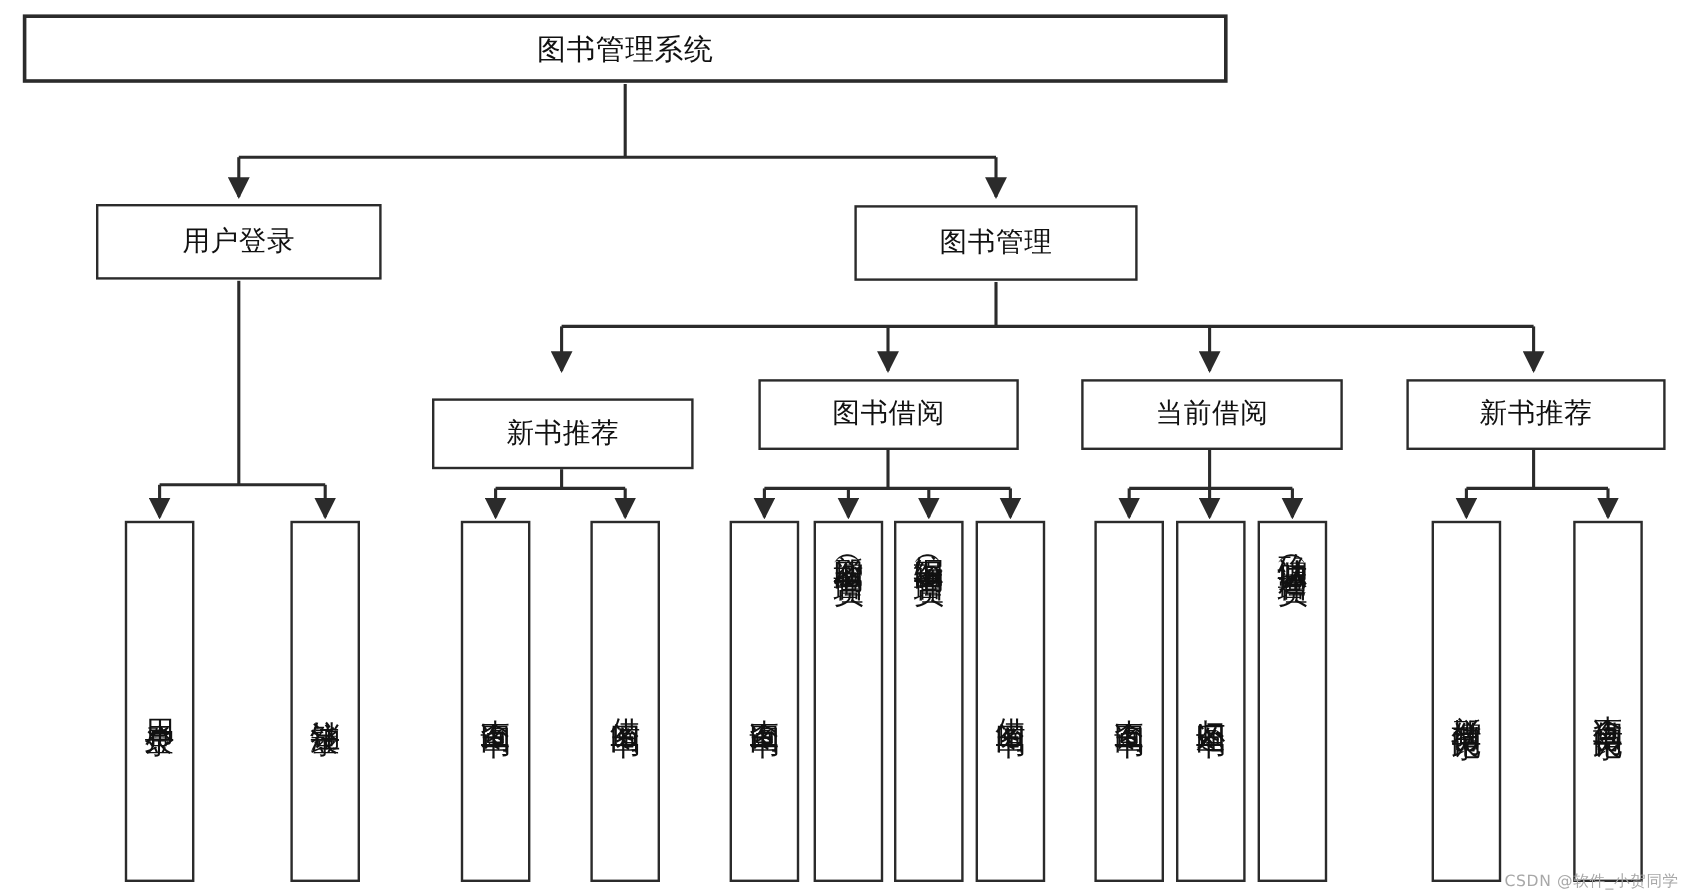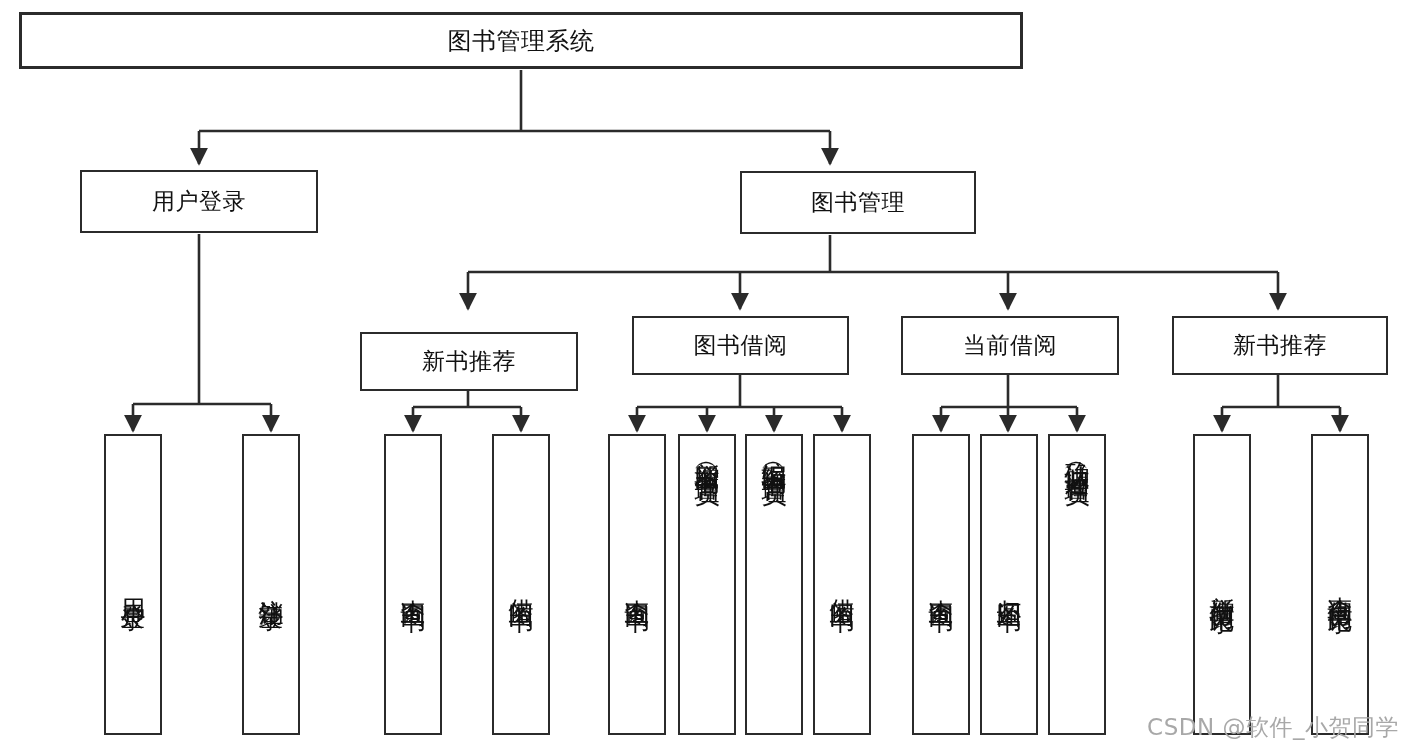--- a/index.html
+++ b/index.html
@@ -63,21 +63,21 @@
     margin: 0 auto;
   }
   .node.v.centered {
     align-items: center;
     padding-top: 0;
   }
   .watermark {
     position: absolute;
     right: 6px;
     bottom: 4px;
-    font-size: 23px;
+    font-size: 13px;
     color: #a8a8a8;
     letter-spacing: 0.5px;
     z-index: 5;
     white-space: nowrap;
   }
 </style>
 </head>
 <body>
 
 <div id="canvas">
@@ -132,21 +132,21 @@
     </g>
   </svg>
 
   <div class="node root h" style="left:19px; top:12px; width:1004px; height:57px;">
     <span class="label">图书管理系统</span>
   </div>
 
   <div class="node h" style="left:80px; top:170px; width:238px; height:63px;">
     <span class="label">用户登录</span>
   </div>
-  <div class="node h" style="left:740px; top:171px; width:236px; height:63px;">
+  <div class="node h" style="left:712px; top:171px; width:236px; height:63px;">
     <span class="label">图书管理</span>
   </div>
 
   <div class="node h" style="left:360px; top:332px; width:218px; height:59px;">
     <span class="label">新书推荐</span>
   </div>
   <div class="node h" style="left:632px; top:316px; width:217px; height:59px;">
     <span class="label">图书借阅</span>
   </div>
   <div class="node h" style="left:901px; top:316px; width:218px; height:59px;">

